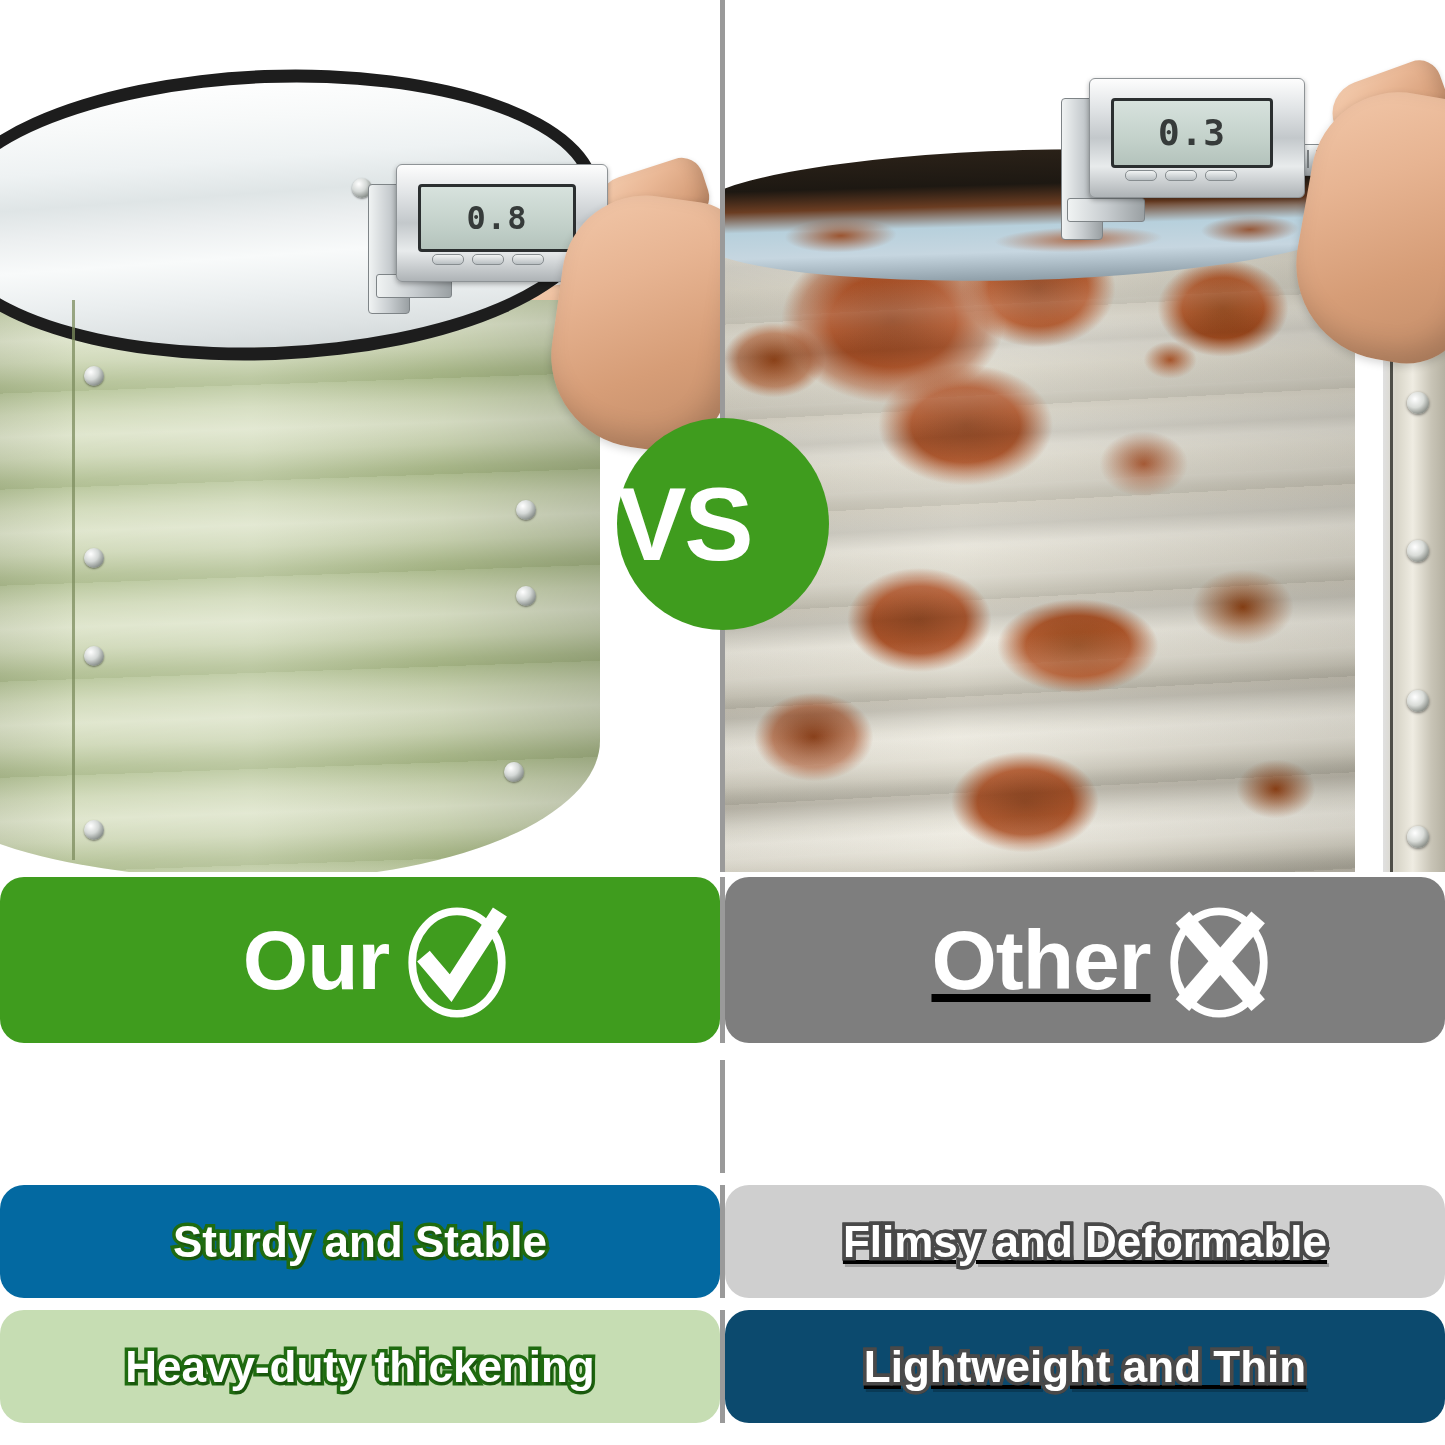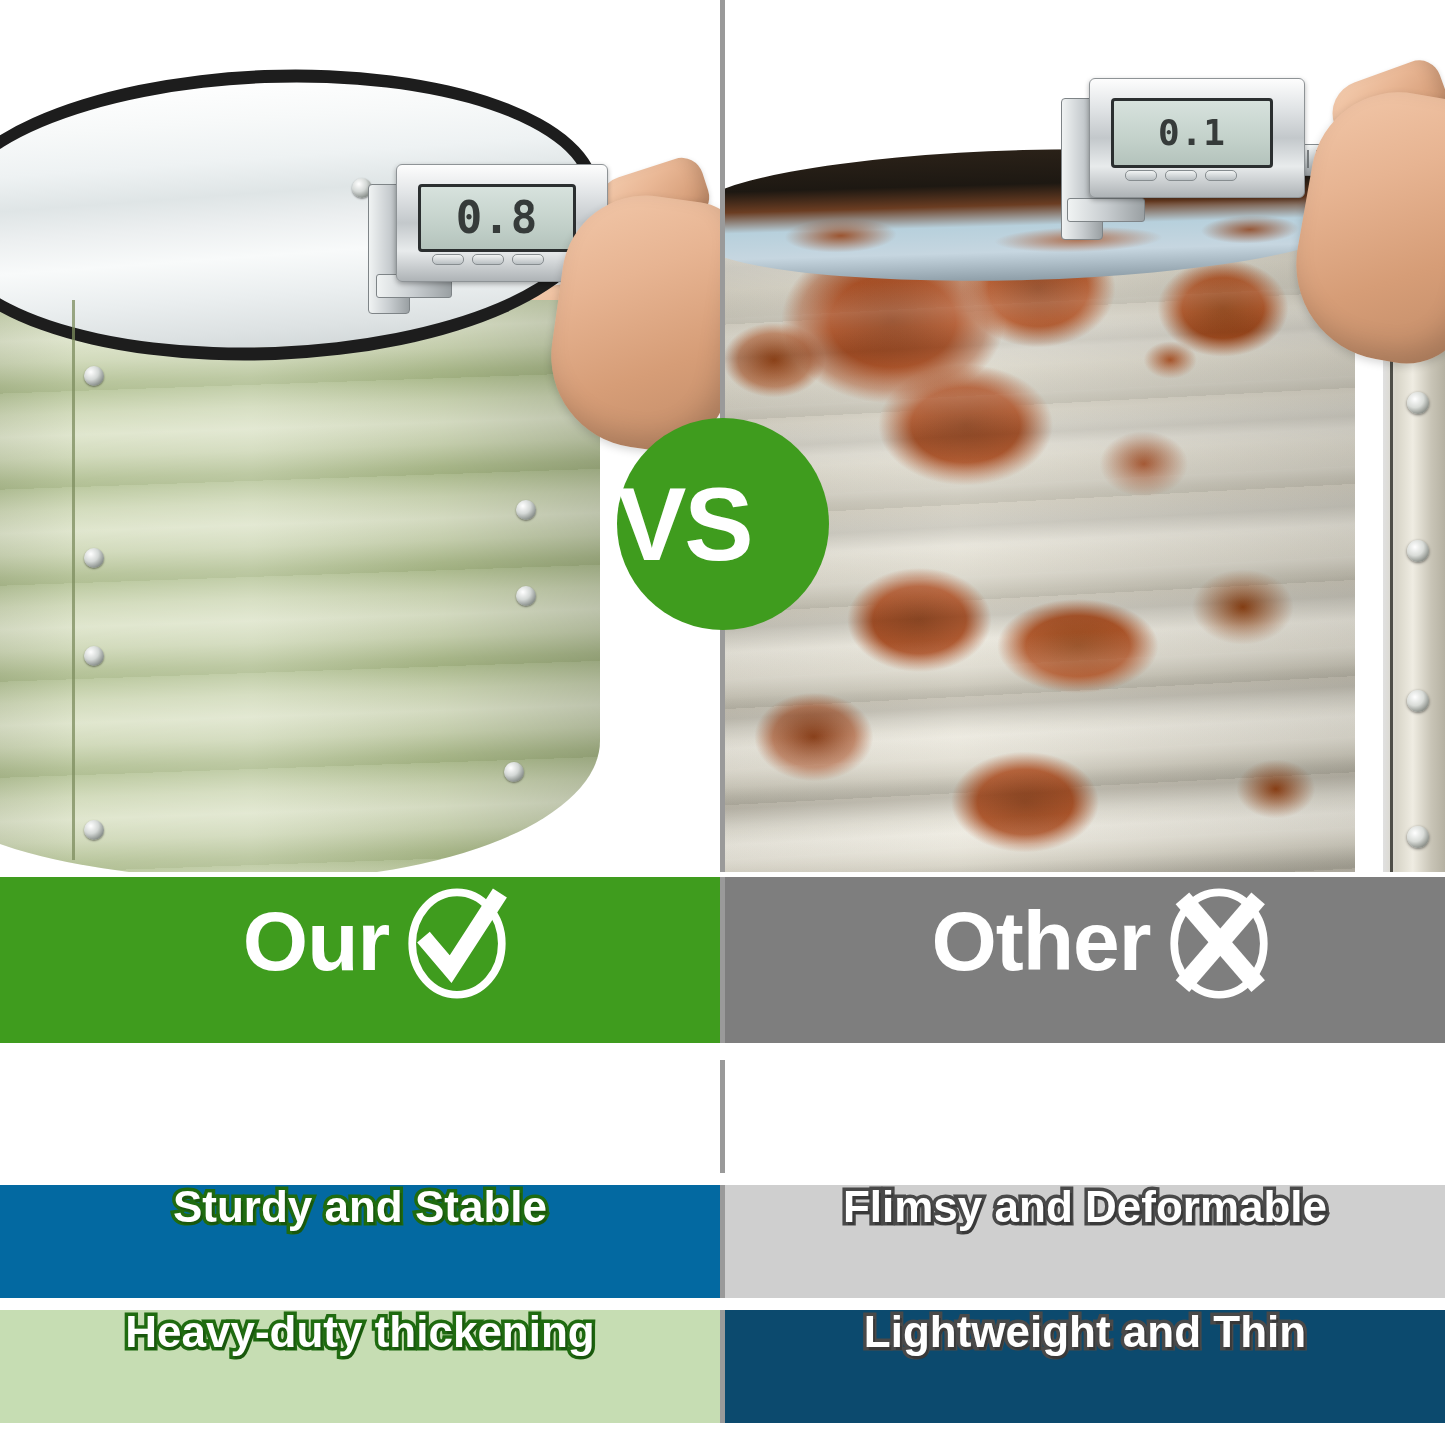--- a/index.html
+++ b/index.html
@@ -302,27 +302,28 @@
   .trow {
     position: absolute;
     left: 0;
     width: 1445px;
     display: flex;
   }
   .cell {
     position: relative;
     box-sizing: border-box;
     display: flex;
-    align-items: flex-start;
+    align-items: center;
     justify-content: center;
     height: 100%;
+    border-radius: 24px;
   }
   .cell-left  { width: 720px; }
   .cell-gap   { width: 5px; background: #ffffff; }
-  .cell-right { width: 720px; }
+  .cell-right { width: 720px; text-decoration: underline; }
 
   
   .hdr-row { top: 5px; height: 166px; }
   .hdr-left  { background: #3f9c1e; }
   .hdr-right { background: #7e7e7e; }
   .hdr-inner {
     display: flex;
     align-items: center;
     gap: 4px;
     transform: translateX(22px);
@@ -398,21 +399,21 @@
       <div class="rivet" style="left:516px; top:586px;"></div>
       <div class="rivet" style="left:504px; top:762px;"></div>
 
       <div class="caliper" style="left:360px; top:150px; width:330px; height:190px;">
         <div class="cal-bar" style="left:188px; top:78px; width:150px; height:30px;"></div>
         <div class="cal-scale" style="left:196px; top:84px; width:136px; height:18px;"></div>
         <div class="cal-jaw" style="left:8px; top:34px; width:40px; height:128px; border-radius:4px;"></div>
         <div class="cal-jaw" style="left:16px; top:124px; width:74px; height:22px; border-radius:3px;"></div>
         <div class="cal-body" style="left:36px; top:14px; width:210px; height:116px;"></div>
         <div class="cal-screen" style="left:58px; top:34px; width:152px; height:62px;">
-          <span class="cal-digits" style="font-size:44px;">0.8</span>
+          <span class="cal-digits" style="font-size:32px;">0.8</span>
         </div>
         <div class="cal-btn" style="left:72px; top:104px; width:30px;"></div>
         <div class="cal-btn" style="left:112px; top:104px; width:30px;"></div>
         <div class="cal-btn" style="left:152px; top:104px; width:30px;"></div>
       </div>
 
       <div class="hand" style="left:556px; top:196px; width:180px; height:252px; border-radius:84px 52px 70px 92px; transform:rotate(8deg);"></div>
       <div class="finger" style="left:520px; top:282px; width:118px; height:72px; border-radius:44px 24px 24px 44px; transform:rotate(-9deg);"></div>
       <div class="finger" style="left:596px; top:168px; width:112px; height:62px; border-radius:40px 28px 28px 40px; transform:rotate(-18deg);"></div>
     </div>
@@ -429,21 +430,21 @@
       <div class="rusty-rivet" style="top:690px;"></div>
       <div class="rusty-rivet" style="top:826px;"></div>
 
       <div class="caliper" style="left:330px; top:58px; width:340px; height:200px;">
         <div class="cal-bar" style="left:190px; top:86px; width:158px; height:30px;"></div>
         <div class="cal-scale" style="left:198px; top:92px; width:142px; height:18px;"></div>
         <div class="cal-jaw" style="left:6px; top:40px; width:40px; height:140px; border-radius:4px;"></div>
         <div class="cal-jaw" style="left:12px; top:140px; width:76px; height:22px; border-radius:3px;"></div>
         <div class="cal-body" style="left:34px; top:20px; width:214px; height:118px;"></div>
         <div class="cal-screen" style="left:56px; top:40px; width:156px; height:64px;">
-          <span class="cal-digits" style="font-size:36px;">0.1</span>
+          <span class="cal-digits" style="font-size:36px;">0.3</span>
         </div>
         <div class="cal-btn" style="left:70px; top:112px; width:30px;"></div>
         <div class="cal-btn" style="left:110px; top:112px; width:30px;"></div>
         <div class="cal-btn" style="left:150px; top:112px; width:30px;"></div>
       </div>
 
       <div class="hand" style="left:578px; top:92px; width:180px; height:268px; border-radius:88px 50px 64px 96px; transform:rotate(10deg);"></div>
       <div class="finger" style="left:500px; top:190px; width:160px; height:88px; border-radius:52px 26px 26px 52px; transform:rotate(-6deg);"></div>
       <div class="finger" style="left:606px; top:72px; width:116px; height:66px; border-radius:42px 28px 28px 42px; transform:rotate(-20deg);"></div>
     </div>

